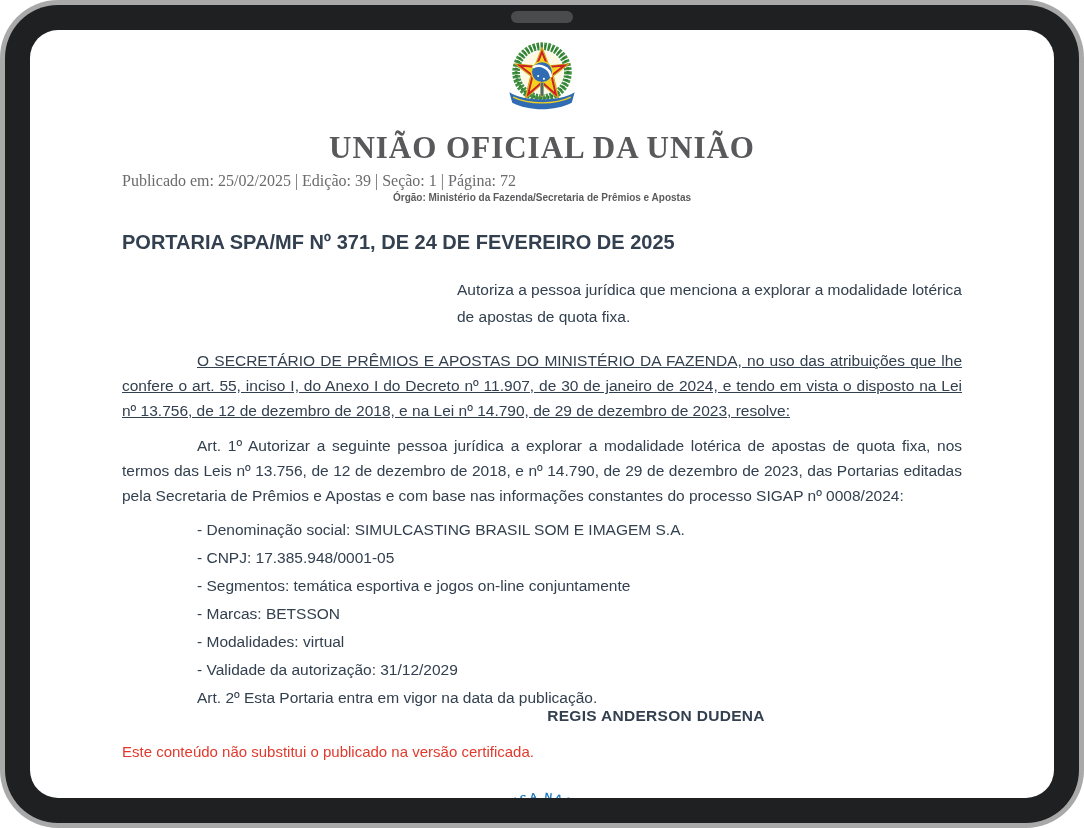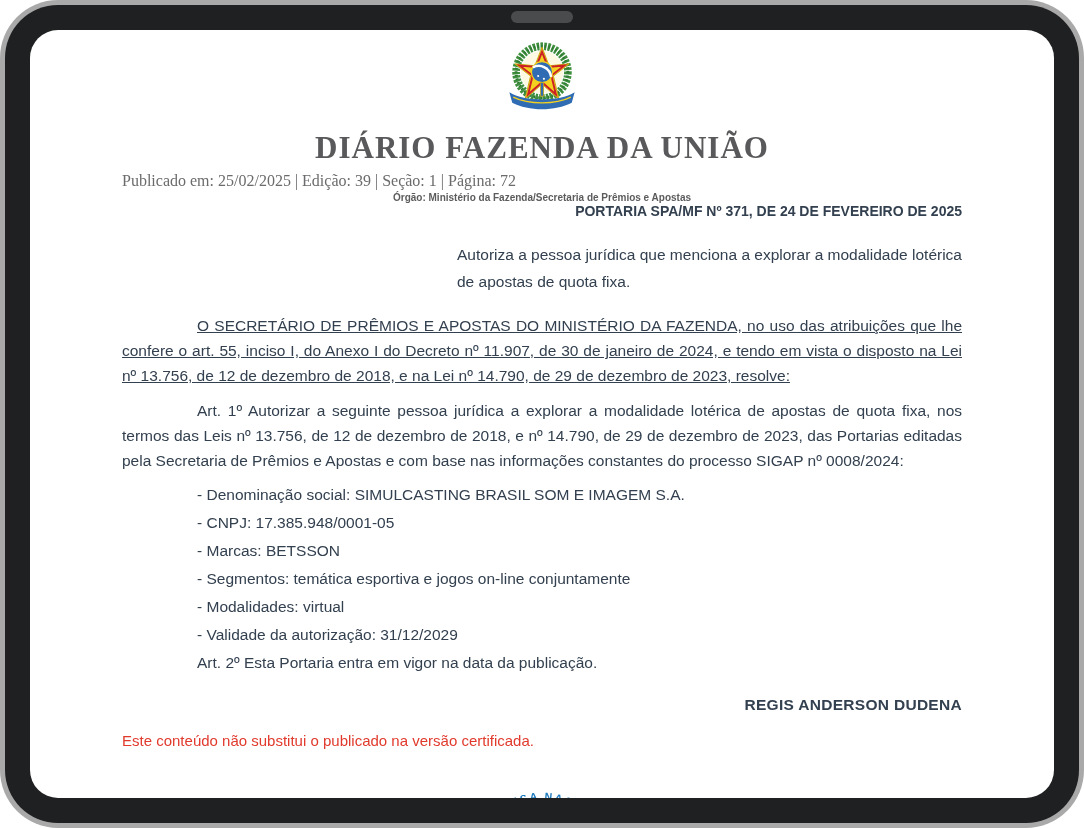--- a/index.html
+++ b/index.html
@@ -36,37 +36,37 @@
   .coat { display:block; margin:6px auto 0; width:96px; height:78px; }
 
   .masthead-title {
     margin-top:16px; text-align:center;
     font-family:"Liberation Serif","DejaVu Serif",serif;
     font-weight:bold; font-size:31px; letter-spacing:1px; color:#59595b;
   }
   .pub-line   { margin-top:6px; text-align:left; font-size:16px; color:#6b6b6d;font-family:Liberation Serif, serif; }
   .organ-line { margin-top:2px; text-align:center; font-size:10px; font-weight:bold; color:#5c5c5e; }
 
-  .act-heading { text-align:right; font-size:14px; font-weight:bold; color:#33404f; }
+  .act-heading { margin-top:28px; text-align:left; font-size:20px; font-weight:bold; color:#33404f; }
 
   .summary {
     margin-top:22px; margin-left:335px;
     font-size:15.5px; line-height:27px; text-align:justify;
   }
 
   .para { font-size:15.5px; line-height:25px; text-align:justify; text-indent:75px; }
   .para-1 { margin-top:18px;text-decoration:underline; }
   .para-2 { margin-top:10px; }
 
   .item { margin-top:9px; padding-left:75px; font-size:15.5px; line-height:19px; }
   .item-first { margin-top:12px; }
   .closing { margin-top:9px; padding-left:75px; font-size:15.5px; line-height:19px; }
 
   .signature {
-    margin-top:24px; padding-left:228px; text-align:right;
+    padding-left:228px; text-align:center;
     font-size:15.5px; font-weight:bold; letter-spacing:0.3px;
   }
 
   .disclaimer { margin-top:18px; font-size:15px; color:#e13a2d; }
 
   .seal {
     position:absolute; left:50%; margin-left:-80px; top:746px;
     width:160px; height:130px;
   }
   .seal text {
@@ -100,35 +100,35 @@
             <circle cx="52" cy="44" r="1.1" fill="#ffffff"></circle>
             <circle cx="55" cy="33" r="1.1" fill="#ffffff"></circle>
             <circle cx="44" cy="30.5" r="1.1" fill="#ffffff"></circle>
 
             <rect x="48.4" y="48" width="3.2" height="14" fill="#2f6cb3" stroke="#c9a60e" stroke-width="0.8"></rect>
 
             <path d="M16,58 C32,68 68,68 84,58 L81,69 C64,78 36,78 19,69 Z" fill="#2f6cb3"></path>
             <path d="M20,63 C36,71 64,71 80,63" fill="none" stroke="#f4d01f" stroke-width="1.4"></path>
           </svg>
 
-          <h1 class="masthead-title">DIÁRIO FAZENDA DA UNIÃO</h1>
+          <h1 class="masthead-title">UNIÃO OFICIAL DA UNIÃO</h1>
           <div class="pub-line">Publicado em: 25/02/2025 | Edição: 39 | Seção: 1 | Página: 72</div>
           <div class="organ-line">Órgão: Ministério da Fazenda/Secretaria de Prêmios e Apostas</div>
 
           <div class="act-heading">PORTARIA SPA/MF Nº 371, DE 24 DE FEVEREIRO DE 2025</div>
 
           <div class="summary">Autoriza a pessoa jurídica que menciona a explorar a modalidade lotérica de apostas de quota fixa.</div>
 
           <p class="para para-1">O SECRETÁRIO DE PRÊMIOS E APOSTAS DO MINISTÉRIO DA FAZENDA, no uso das atribuições que lhe confere o art. 55, inciso I, do Anexo I do Decreto nº 11.907, de 30 de janeiro de 2024, e tendo em vista o disposto na Lei nº 13.756, de 12 de dezembro de 2018, e na Lei nº 14.790, de 29 de dezembro de 2023, resolve:</p>
           <p class="para para-2">Art. 1º Autorizar a seguinte pessoa jurídica a explorar a modalidade lotérica de apostas de quota fixa, nos termos das Leis nº 13.756, de 12 de dezembro de 2018, e nº 14.790, de 29 de dezembro de 2023, das Portarias editadas pela Secretaria de Prêmios e Apostas e com base nas informações constantes do processo SIGAP nº 0008/2024:</p>
 
           <div class="item item-first">- Denominação social: SIMULCASTING BRASIL SOM E IMAGEM S.A.</div>
           <div class="item">- CNPJ: 17.385.948/0001-05</div>
+          <div class="item">- Segmentos: temática esportiva e jogos on-line conjuntamente</div>
           <div class="item">- Marcas: BETSSON</div>
-          <div class="item">- Segmentos: temática esportiva e jogos on-line conjuntamente</div>
           <div class="item">- Modalidades: virtual</div>
           <div class="item">- Validade da autorização: 31/12/2029</div>
 
           <div class="closing">Art. 2º Esta Portaria entra em vigor na data da publicação.</div>
 
           <div class="signature">REGIS ANDERSON DUDENA</div>
 
           <div class="disclaimer">Este conteúdo não substitui o publicado na versão certificada.</div>
 
           <svg class="seal" viewBox="0 0 160 130" aria-hidden="true">

